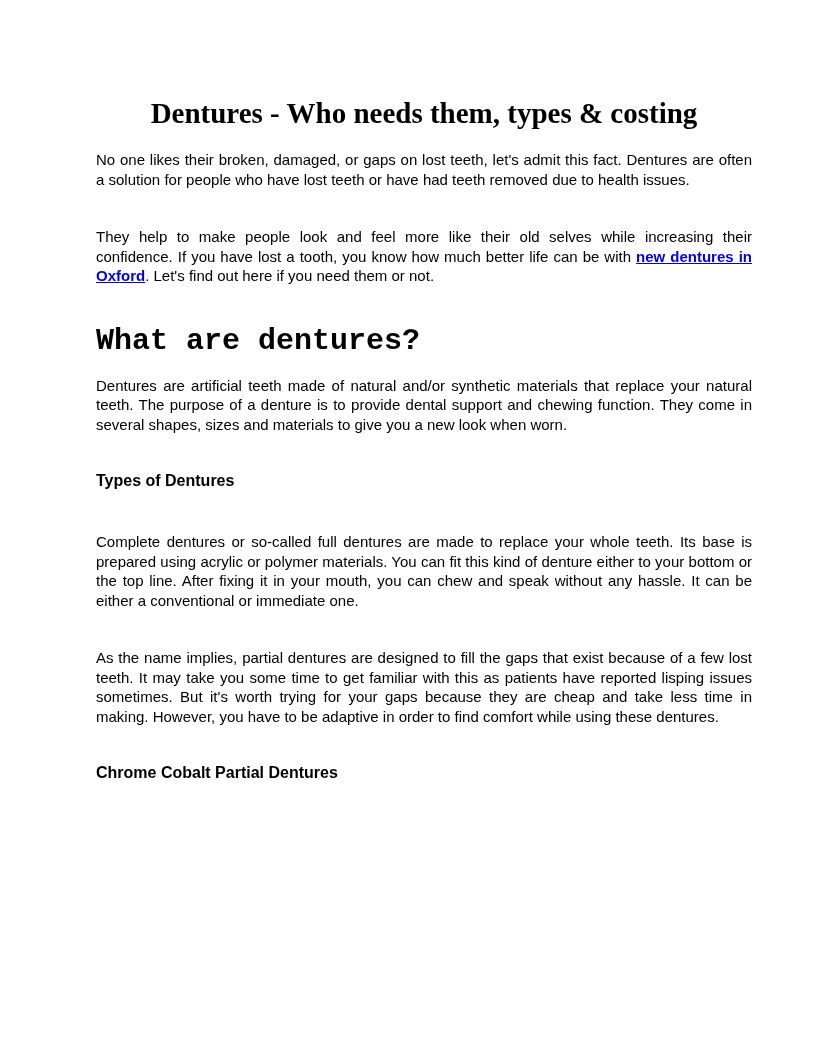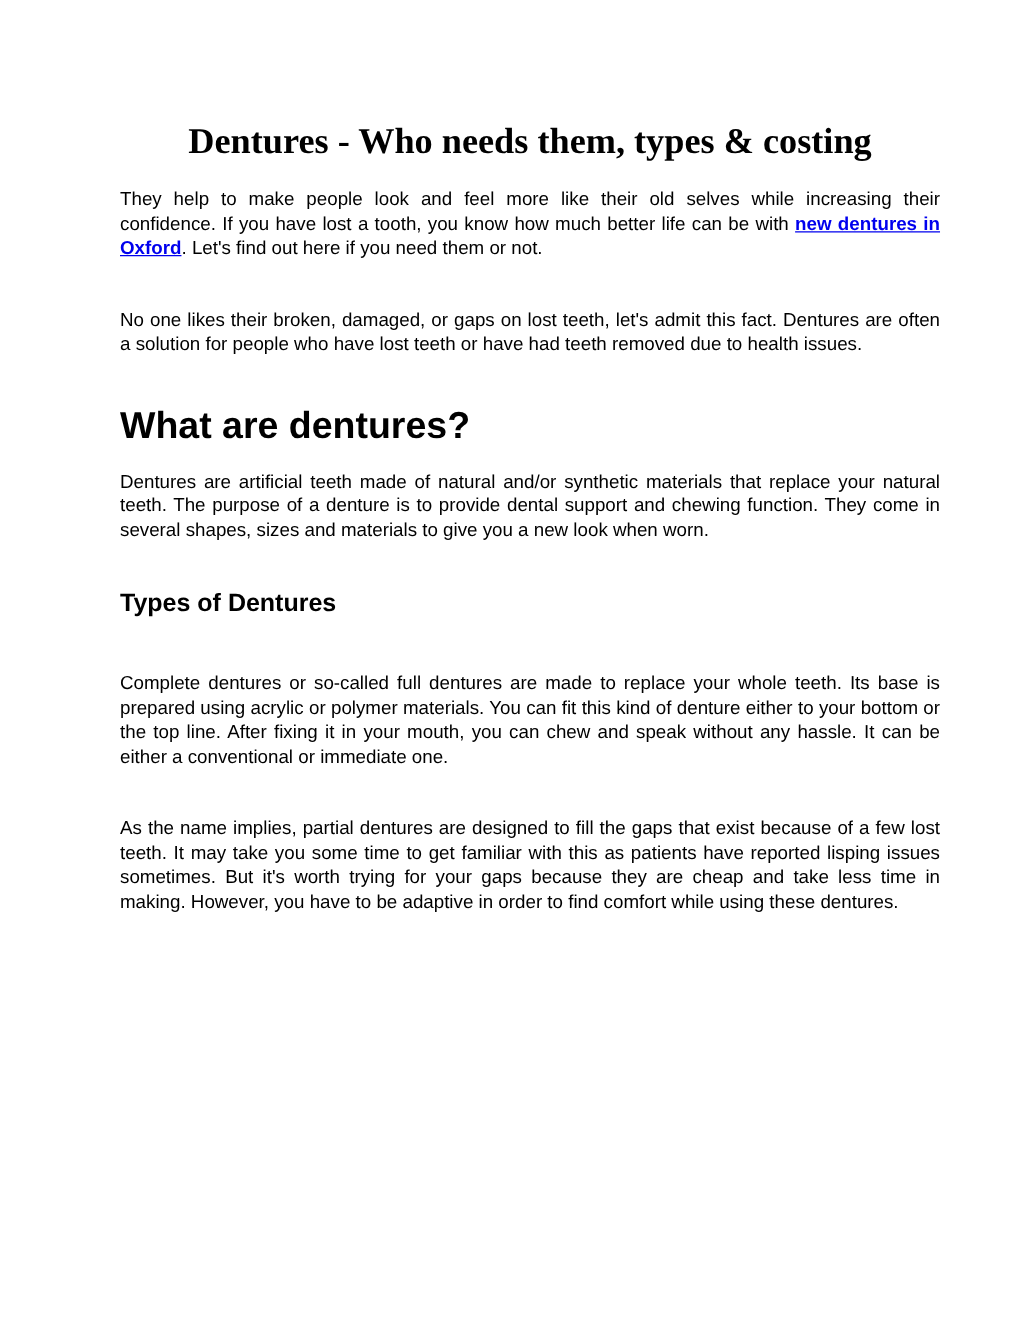--- a/index.html
+++ b/index.html
@@ -28,24 +28,24 @@
   .body-p {
     font-size: 15px;
     line-height: 1.3;
     text-align: justify;
     margin: 0 0 38px 0;
   }
   .section-h1 {
     font-size: 30px;
     font-weight: 700;
     margin: 0 0 18px 0;
-    font-family: Liberation Sans, sans-serif;
+    font-family: Liberation Mono, monospace;
   }
   .sub-heading {
-    font-size: 20px;
+    font-size: 16px;
     font-weight: 700;
     margin: 0 0 22px 0;
     font-family: "Liberation Sans", sans-serif;
   }
   .sub-heading.spaced {
     margin-bottom: 42px;
   }
   a.doc-link {
     color: #0000ee;
     font-weight: 700;
@@ -53,30 +53,31 @@
     cursor: pointer;
   }
 </style>
 </head>
 <body>
 
 <div class="page">
 
   <h1 class="doc-title">Dentures - Who needs them, types &amp; costing</h1>
 
+  <p class="body-p">No one likes their broken, damaged, or gaps on lost teeth, let's admit this fact. Dentures are often a solution for people who have lost teeth or have had teeth removed due to health issues.</p>
+
   <p class="body-p"><span>They help to make people look and feel more like their old selves while increasing their confidence. If you have lost a tooth, you know how much better life can be with </span><a href="#" class="doc-link" style="color: rgb(0, 0, 238);">new dentures in Oxford</a><span>. Let's find out here if you need them or not.</span></p>
-
-  <p class="body-p">No one likes their broken, damaged, or gaps on lost teeth, let's admit this fact. Dentures are often a solution for people who have lost teeth or have had teeth removed due to health issues.</p>
 
   <h2 class="section-h1">What are dentures?</h2>
 
   <p class="body-p">Dentures are artificial teeth made of natural and/or synthetic materials that replace your natural teeth. The purpose of a denture is to provide dental support and chewing function. They come in several shapes, sizes and materials to give you a new look when worn.</p>
 
   <h3 class="sub-heading spaced">Types of Dentures</h3>
 
 
   <p class="body-p">Complete dentures or so-called full dentures are made to replace your whole teeth. Its base is prepared using acrylic or polymer materials. You can fit this kind of denture either to your bottom or the top line. After fixing it in your mouth, you can chew and speak without any hassle. It can be either a conventional or immediate one.</p>
 
 
   <p class="body-p">As the name implies, partial dentures are designed to fill the gaps that exist because of a few lost teeth. It may take you some time to get familiar with this as patients have reported lisping issues sometimes. But it's worth trying for your gaps because they are cheap and take less time in making. However, you have to be adaptive in order to find comfort while using these dentures.</p>
 
+  <h3 class="sub-heading">Chrome Cobalt Partial Dentures</h3>
 
 </div>
 
 </body></html>

